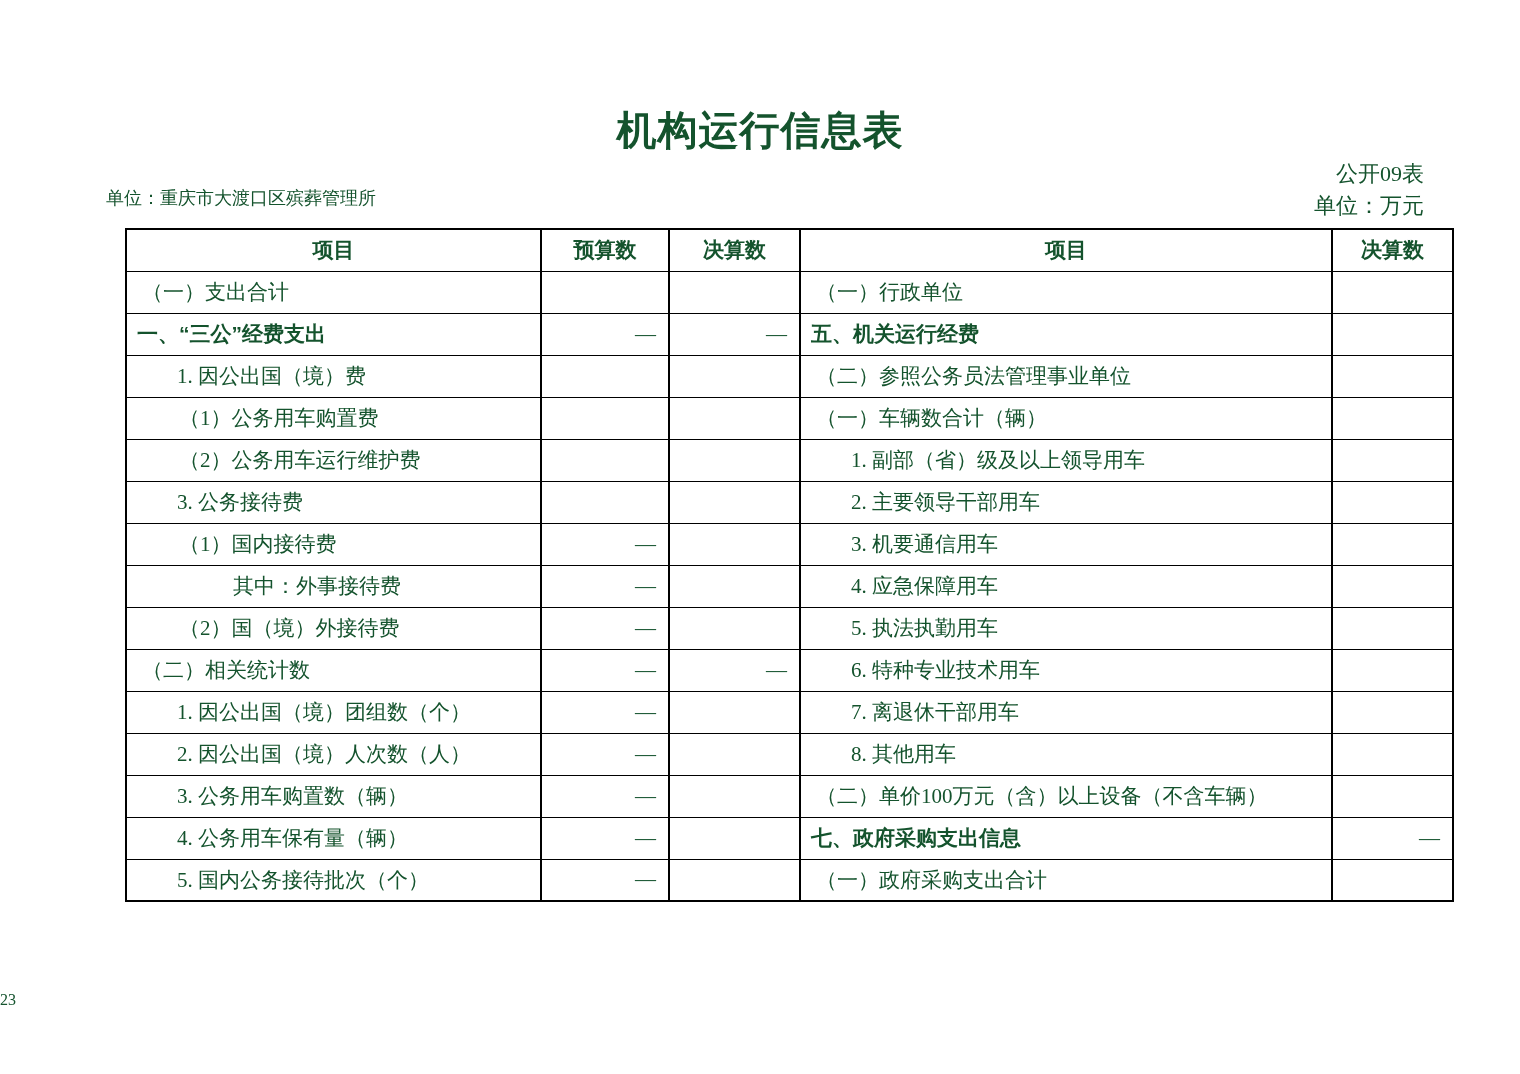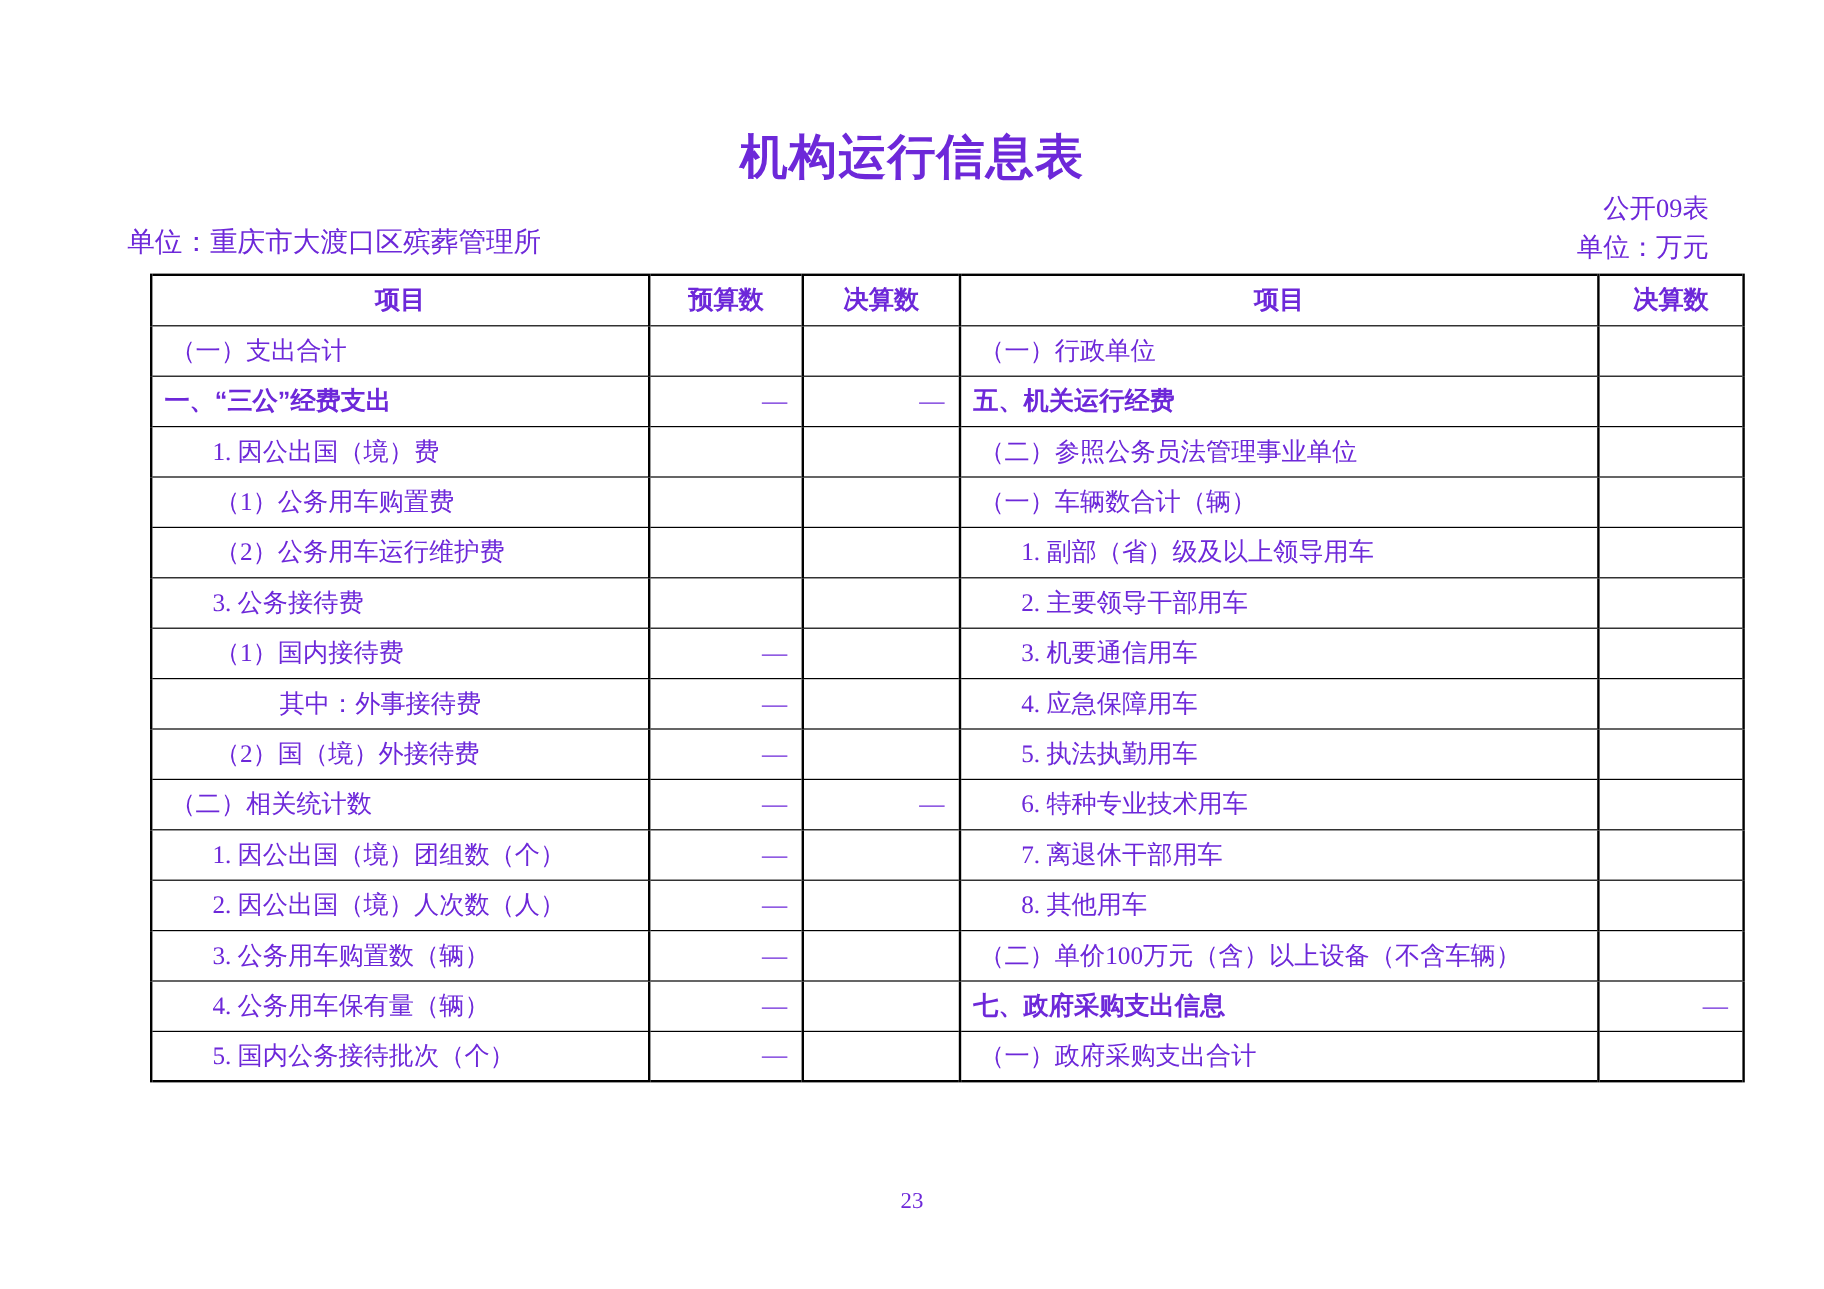--- a/index.html
+++ b/index.html
@@ -1,31 +1,31 @@
 <!DOCTYPE html>
 <html lang="zh"><head>
 <meta charset="utf-8">
 <style>
   * { margin:0; padding:0; box-sizing:border-box; }
   html,body { background:#ffffff; }
   .page {
     position:relative; width:1520px; height:1074px;
-    background:#ffffff; color:#6d28d9;
+    background:#ffffff; color:#14532d;
     font-family:"Liberation Serif", serif;
     overflow:hidden;
   }
   .doc-title {
     position:absolute; top:103px; left:0; width:100%;
     text-align:center;
     font-family:"Liberation Sans", sans-serif;
     font-weight:bold; font-size:40px; letter-spacing:1px;
   }
   .unit-left {
     position:absolute; left:106px; top:186px;
-    font-size:23px; font-family:"Liberation Serif", serif;
+    font-size:18px; font-family:"Liberation Serif", serif;
   }
   .meta-right {
     position:absolute; right:96px; top:158px;
     text-align:right; font-size:22px; line-height:32px;
     font-family:"Liberation Serif", serif;
   }
   table.main {
     position:absolute; left:97px; top:228px; width:1327px;
     border-collapse:collapse; table-layout:fixed;
     background:#fff;
@@ -48,21 +48,21 @@
     font-family:"Liberation Sans", sans-serif;
     font-weight:bold;
   }
   .ind0 { padding-left:10px; }
   .ind1 { padding-left:15px; }
   .ind2 { padding-left:50px; }
   .ind3 { padding-left:52px; }
   .ind4 { padding-left:106px; }
   .page-num {
     position:absolute; left:0; width:100%; top:991px;
-    text-align:center; font-size:19px;
+    text-align:left; font-size:16px;
     font-family:"Liberation Serif", serif;
   }
 </style>
 </head>
 <body>
 
 <div class="page">
 
   <div class="doc-title">机构运行信息表</div>
 

